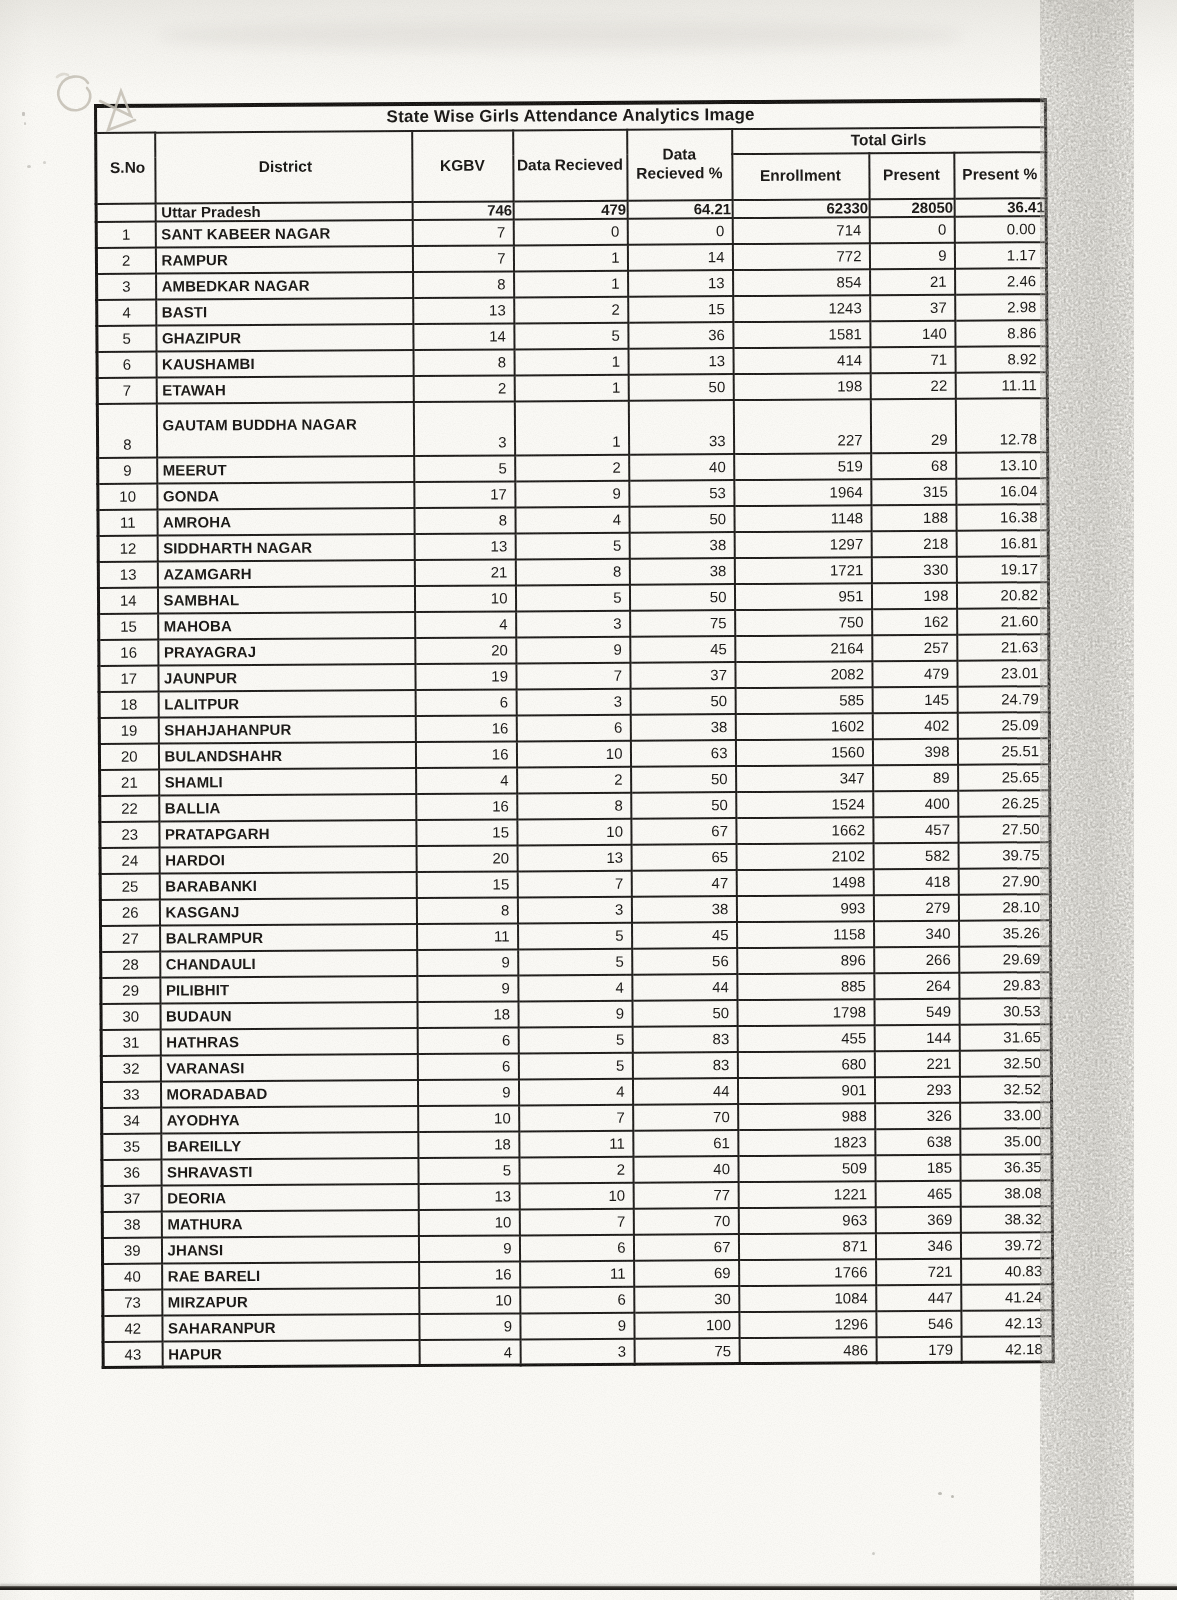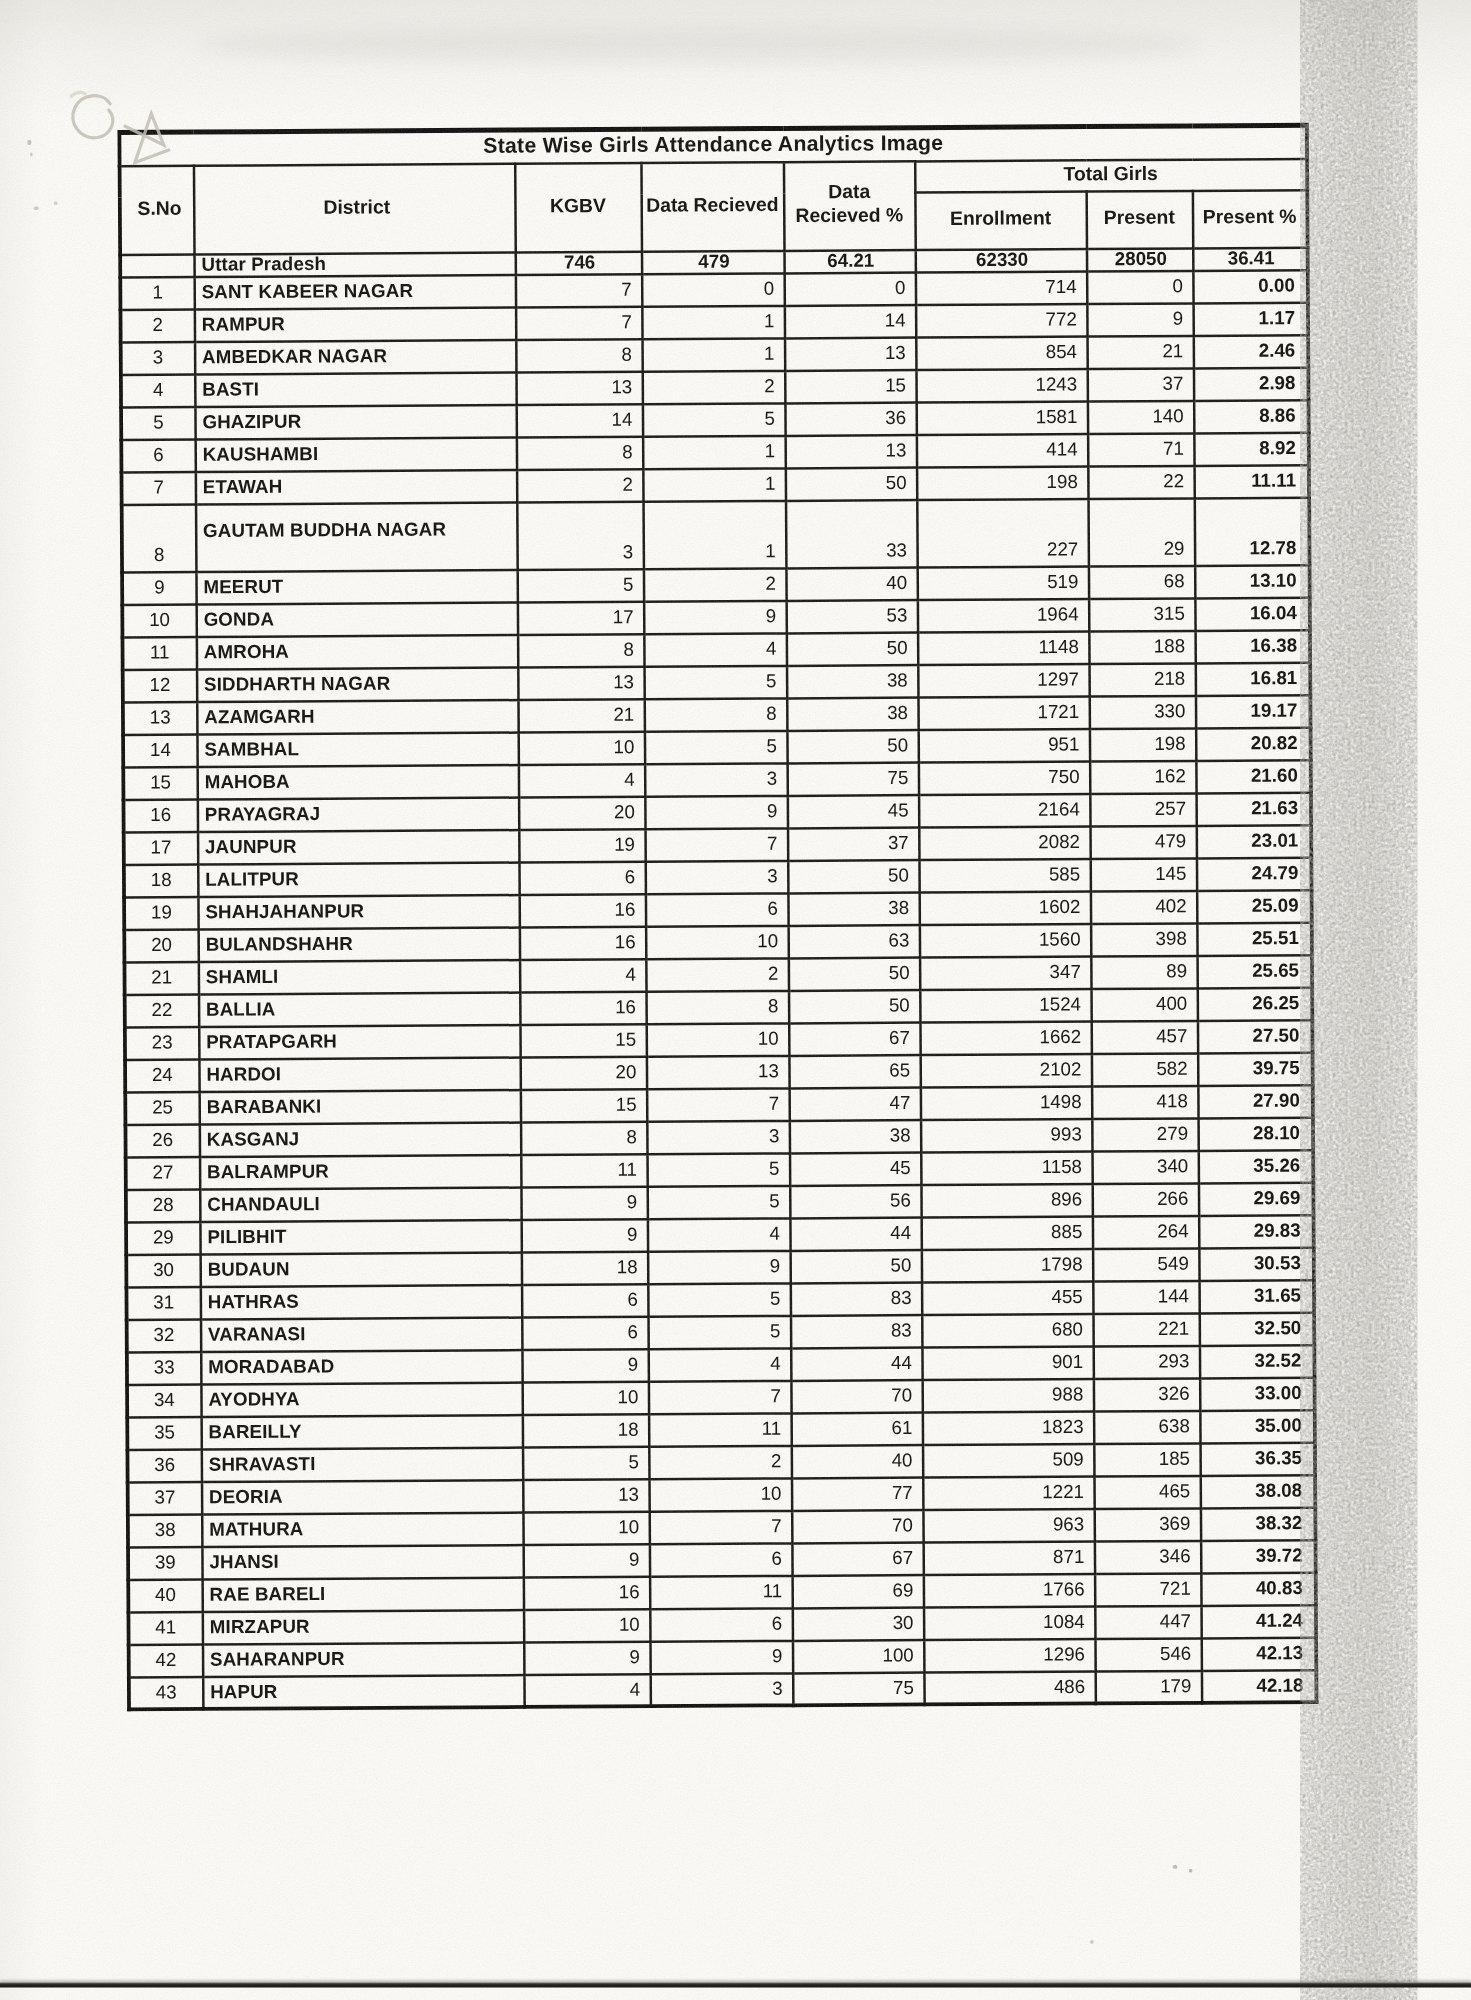--- a/index.html
+++ b/index.html
@@ -47,23 +47,23 @@
   tr.hdr-main th { height: 46px; }
   th.h-left { text-align: left; padding-left: 5px; }
   tbody td {
     height: 26px; font-size: 15px; line-height: 1.05;
     padding: 0 2px; vertical-align: middle;
     font-variant-numeric: tabular-nums;
   }
   td.sno { text-align: center; }
   td.dist { text-align: left; padding-left: 5px; font-weight: bold; letter-spacing: 0.1px; }
   td.num { text-align: right; padding-right: 7px; }
-  td.pct { font-weight: bold; padding-right: 9px; }
+  td.pct { font-weight: normal; padding-right: 9px; }
   tr.state-row td { height: 18px; font-weight: bold; }
-  tr.state-row td.num { text-align: center; padding-right: 0; }
+  tr.state-row td.num { padding-right: 0; }
   tr.tall td { height: 54px; vertical-align: bottom; padding-bottom: 4px; }
   tr.tall td.dist { vertical-align: top; padding-top: 13px; }
   .bottom-line {
     position: absolute; left: 0; top: 1586px; width: 1177px; height: 4px;
     background: linear-gradient(180deg, #6f6c66 0%, #26231f 45%, #1b1917 100%);
     box-shadow: 0 -2px 2px rgba(60,57,52,0.25);
   }
   .speck { position: absolute; background: #8d8a82; opacity: 0.55; border-radius: 50%; }
   .sp1 { left: 938px; top: 1492px; width: 4px; height: 3px; }
   .sp2 { left: 951px; top: 1495px; width: 3px; height: 3px; }
@@ -516,21 +516,21 @@
           <td class="sno">40</td>
           <td class="dist">RAE BARELI</td>
           <td class="num">16</td>
           <td class="num">11</td>
           <td class="num">69</td>
           <td class="num">1766</td>
           <td class="num">721</td>
           <td class="num pct">40.83</td>
         </tr>
         <tr>
-          <td class="sno">41</td>
+          <td class="sno">73</td>
           <td class="dist">MIRZAPUR</td>
           <td class="num">10</td>
           <td class="num">6</td>
           <td class="num">30</td>
           <td class="num">1084</td>
           <td class="num">447</td>
           <td class="num pct">41.24</td>
         </tr>
         <tr>
           <td class="sno">42</td>

